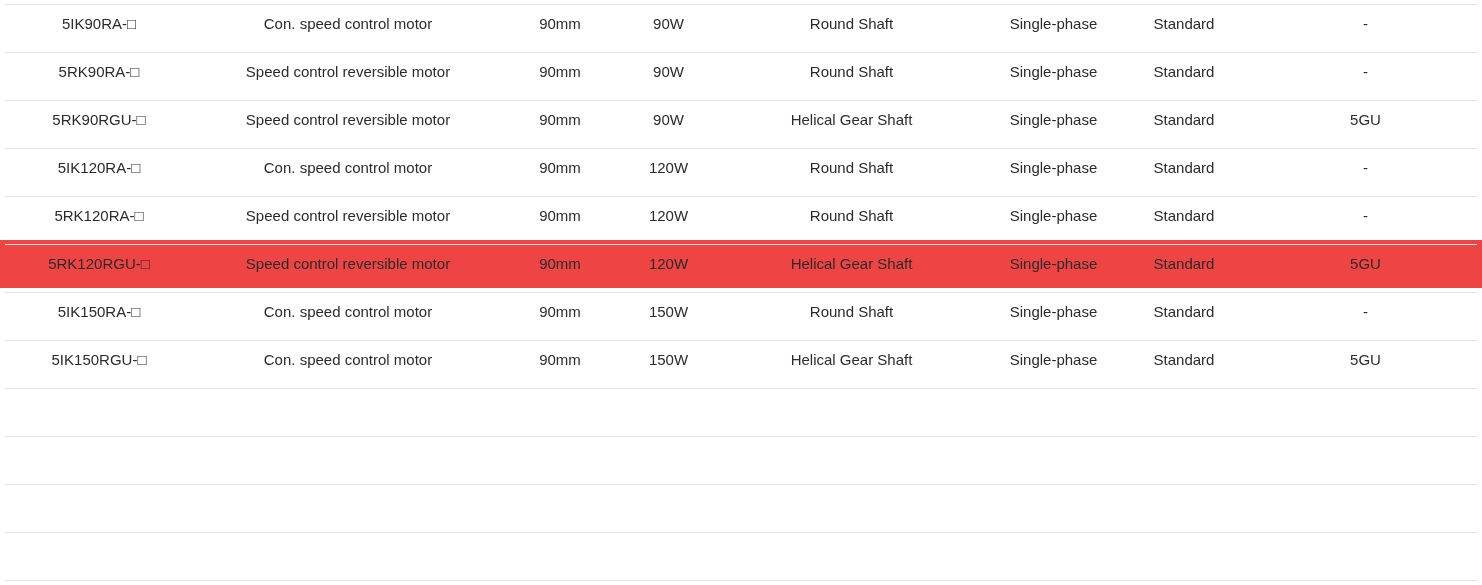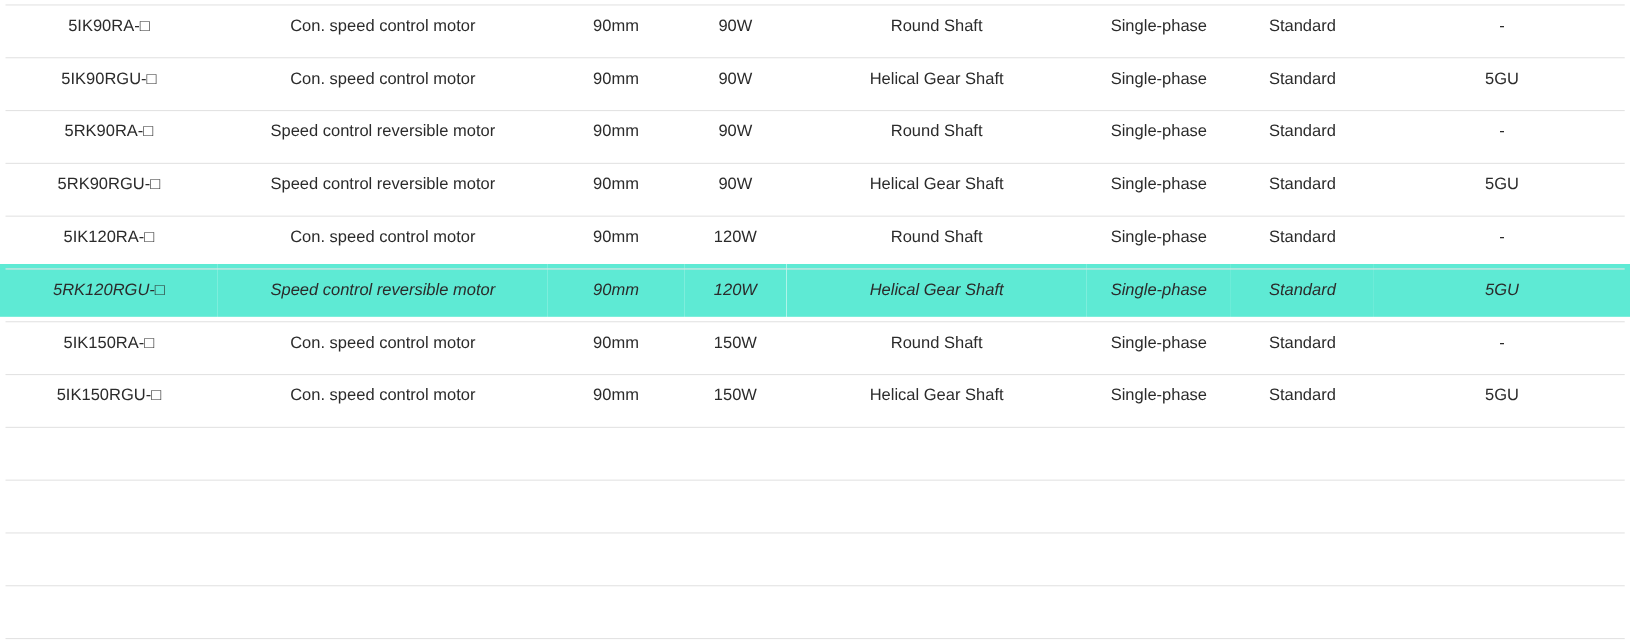--- a/index.html
+++ b/index.html
@@ -26,22 +26,21 @@
     width: 1482px;
     border-collapse: collapse;
     table-layout: fixed;
   }
 
   table.spec-table tr {
     height: 48px;
   }
 
   table.spec-table tr.row-highlight {
-    background: #5eead4;
-    font-style: italic;
+    background: #ef4444;
   }
 
   table.spec-table td {
     height: 48px;
     padding: 0 4px;
     text-align: center;
     vertical-align: middle;
     font-size: 15px;
     line-height: 1.25;
     color: #2b2b2b;
@@ -96,30 +95,20 @@
           <td>5IK90RA-□</td>
           <td>Con. speed control motor</td>
           <td>90mm</td>
           <td>90W</td>
           <td>Round Shaft</td>
           <td>Single-phase</td>
           <td>Standard</td>
           <td>-</td>
         </tr>
         <tr>
-          <td>5IK90RGU-□</td>
-          <td>Con. speed control motor</td>
-          <td>90mm</td>
-          <td>90W</td>
-          <td>Helical Gear Shaft</td>
-          <td>Single-phase</td>
-          <td>Standard</td>
-          <td>5GU</td>
-        </tr>
-        <tr>
           <td>5RK90RA-□</td>
           <td>Speed control reversible motor</td>
           <td>90mm</td>
           <td>90W</td>
           <td>Round Shaft</td>
           <td>Single-phase</td>
           <td>Standard</td>
           <td>-</td>
         </tr>
         <tr>
@@ -128,20 +117,30 @@
           <td>90mm</td>
           <td>90W</td>
           <td>Helical Gear Shaft</td>
           <td>Single-phase</td>
           <td>Standard</td>
           <td>5GU</td>
         </tr>
         <tr>
           <td>5IK120RA-□</td>
           <td>Con. speed control motor</td>
+          <td>90mm</td>
+          <td>120W</td>
+          <td>Round Shaft</td>
+          <td>Single-phase</td>
+          <td>Standard</td>
+          <td>-</td>
+        </tr>
+        <tr>
+          <td>5RK120RA-□</td>
+          <td>Speed control reversible motor</td>
           <td>90mm</td>
           <td>120W</td>
           <td>Round Shaft</td>
           <td>Single-phase</td>
           <td>Standard</td>
           <td>-</td>
         </tr>
         <tr class="row-highlight">
           <td>5RK120RGU-□</td>
           <td>Speed control reversible motor</td>

